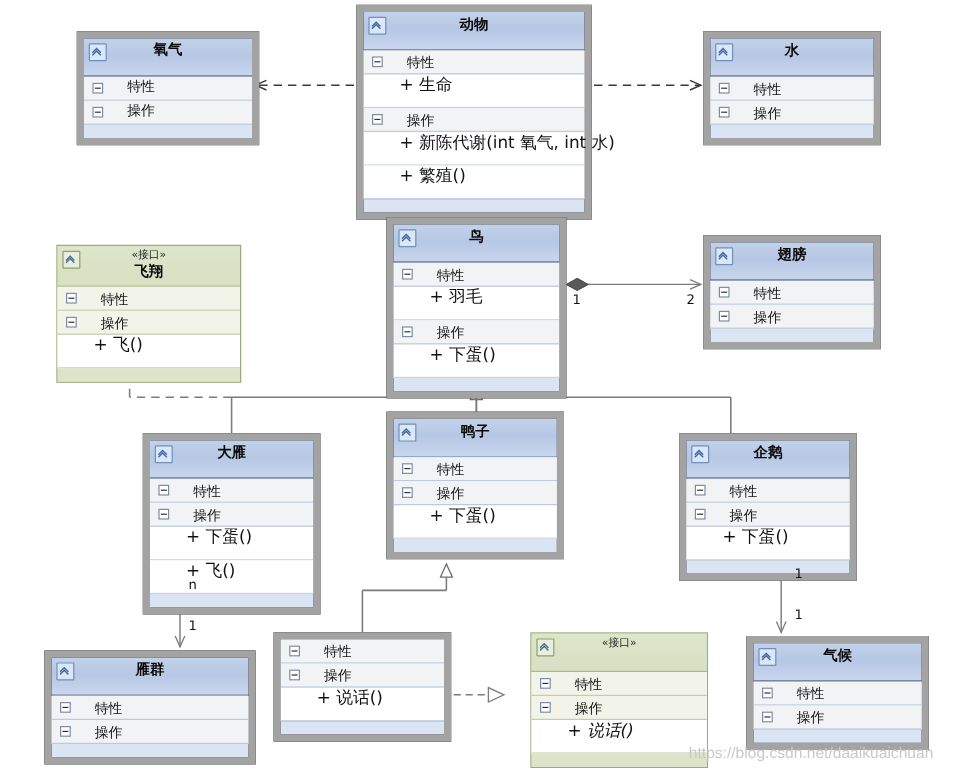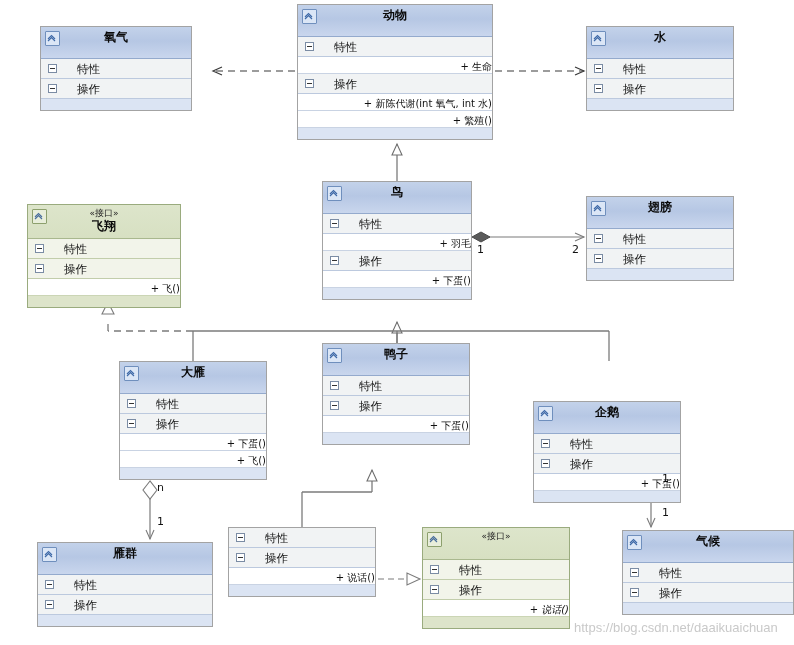--- a/index.html
+++ b/index.html
@@ -19,21 +19,21 @@
     position: absolute;
     left: 0; top: 0;
     width: 794px;
     height: 645px;
     pointer-events: none;
   }
   
   .uml {
     position: absolute;
     box-sizing: border-box;
-    border: 1px solid #a3a3a3;
+    border: 6px solid #a3a3a3;
     background: #000000;
     box-shadow: 0 0 0 0 rgba(0,0,0,0);
     z-index: 5;
   }
   .uml .hdr {
     position: relative;
     background: linear-gradient(to bottom, #c3d2ea 0%, #b6c7e4 45%, #c9d6ed 100%);
     border-bottom: 1px solid #94aacd;
     text-align: center;
     padding: 3px 0 4px 0;
@@ -71,28 +71,27 @@
     height: 20px;
     line-height: 20px;
     padding-left: 36px;
     font-size: 11.5px;
     color: #111;
     box-sizing: border-box;
   }
   .uml .mrow {
     border-bottom: 1px solid #c9d3e3;
     background: #ffffff;
-    height: 17px;
+    height: 28px;
     line-height: 19px;
     padding-left: 30px;
-    font-size: 10px;
+    font-size: 14px;
     color: #111;
     box-sizing: border-box;
     white-space: nowrap;
-    text-align: right;
   }
   .uml .mrow.italic { font-style: italic; }
   .uml .foot {
     height: 11px;
     background: #dbe4f3;
   }
   .uml .expander {
     position: absolute;
     left: 7px;
     top: 5px;
@@ -108,20 +107,21 @@
     left: 1px;
     top: 3px;
     width: 5px;
     height: 1px;
     background: #333;
   }
   
   .uml.iface {
     border: 1px solid #9aab7e;
     background: #e3e9d4;
+    margin-left: 20px;
   }
   .uml.iface .hdr {
     background: linear-gradient(to bottom, #dde5cb 0%, #d7e0c2 100%);
     border-bottom: 1px solid #a9b88e;
   }
   .uml.iface .ico {
     border: 1px solid #8da06d;
     background: #e8eeda;
   }
   .uml.iface .crow {
@@ -235,21 +235,21 @@
 
   <span class="elabel" style="left:477px;top:243px;">1</span>
   <span class="elabel" style="left:572px;top:243px;">2</span>
   <span class="elabel" style="left:157px;top:481px;">n</span>
   <span class="elabel" style="left:157px;top:515px;">1</span>
   <span class="elabel" style="left:662px;top:472px;">1</span>
   <span class="elabel" style="left:662px;top:506px;">1</span>
 
   <span class="watermark" style="left:536px;top:620px;margin-left:38px;">https://blog.csdn.net/daaikuaichuan</span>
 
-  <div class="uml" style="left:40px;top:26px;width:152px;">
+  <div class="uml" style="left:64px;top:26px;width:152px;font-family:Liberation Mono, monospace;">
     <div class="hdr">
       <span class="ico">
         <svg width="11" height="11" viewBox="0 0 11 11">
             <path d="M2,7 L5.5,3.5 L9,7" fill="none" stroke="#3f6aa8" stroke-width="1.2"></path>
             <path d="M2,9 L5.5,5.5 L9,9" fill="none" stroke="#3f6aa8" stroke-width="1.2"></path>
           </svg>
       </span>
       <div class="cname">氧气</div>
     </div>
     <div class="compart">
@@ -381,21 +381,21 @@
       <div class="cname">鸭子</div>
     </div>
     <div class="compart">
       <div class="crow"><span class="expander"></span><span>特性</span></div>
       <div class="crow"><span class="expander"></span><span>操作</span></div>
       <div class="mrow">+ 下蛋()</div>
     </div>
     <div class="foot"></div>
   </div>
 
-  <div class="uml" style="left:533px;top:361px;width:148px;margin-top:40px;">
+  <div class="uml" style="left:566px;top:361px;width:148px;">
     <div class="hdr">
       <span class="ico">
         <svg width="11" height="11" viewBox="0 0 11 11">
             <path d="M2,7 L5.5,3.5 L9,7" fill="none" stroke="#3f6aa8" stroke-width="1.2"></path>
             <path d="M2,9 L5.5,5.5 L9,9" fill="none" stroke="#3f6aa8" stroke-width="1.2"></path>
           </svg>
       </span>
       <div class="cname">企鹅</div>
     </div>
     <div class="compart">
@@ -443,21 +443,21 @@
       <div class="stereo">«接口»</div>
     </div>
     <div class="compart">
       <div class="crow"><span class="expander"></span><span>特性</span></div>
       <div class="crow"><span class="expander"></span><span>操作</span></div>
       <div class="mrow italic">+ 说话()</div>
     </div>
     <div class="foot"></div>
   </div>
 
-  <div class="uml" style="left:622px;top:530px;width:172px;">
+  <div class="uml" style="left:622px;top:530px;width:152px;">
     <div class="hdr">
       <span class="ico">
         <svg width="11" height="11" viewBox="0 0 11 11">
             <path d="M2,7 L5.5,3.5 L9,7" fill="none" stroke="#3f6aa8" stroke-width="1.2"></path>
             <path d="M2,9 L5.5,5.5 L9,9" fill="none" stroke="#3f6aa8" stroke-width="1.2"></path>
           </svg>
       </span>
       <div class="cname">气候</div>
     </div>
     <div class="compart">

